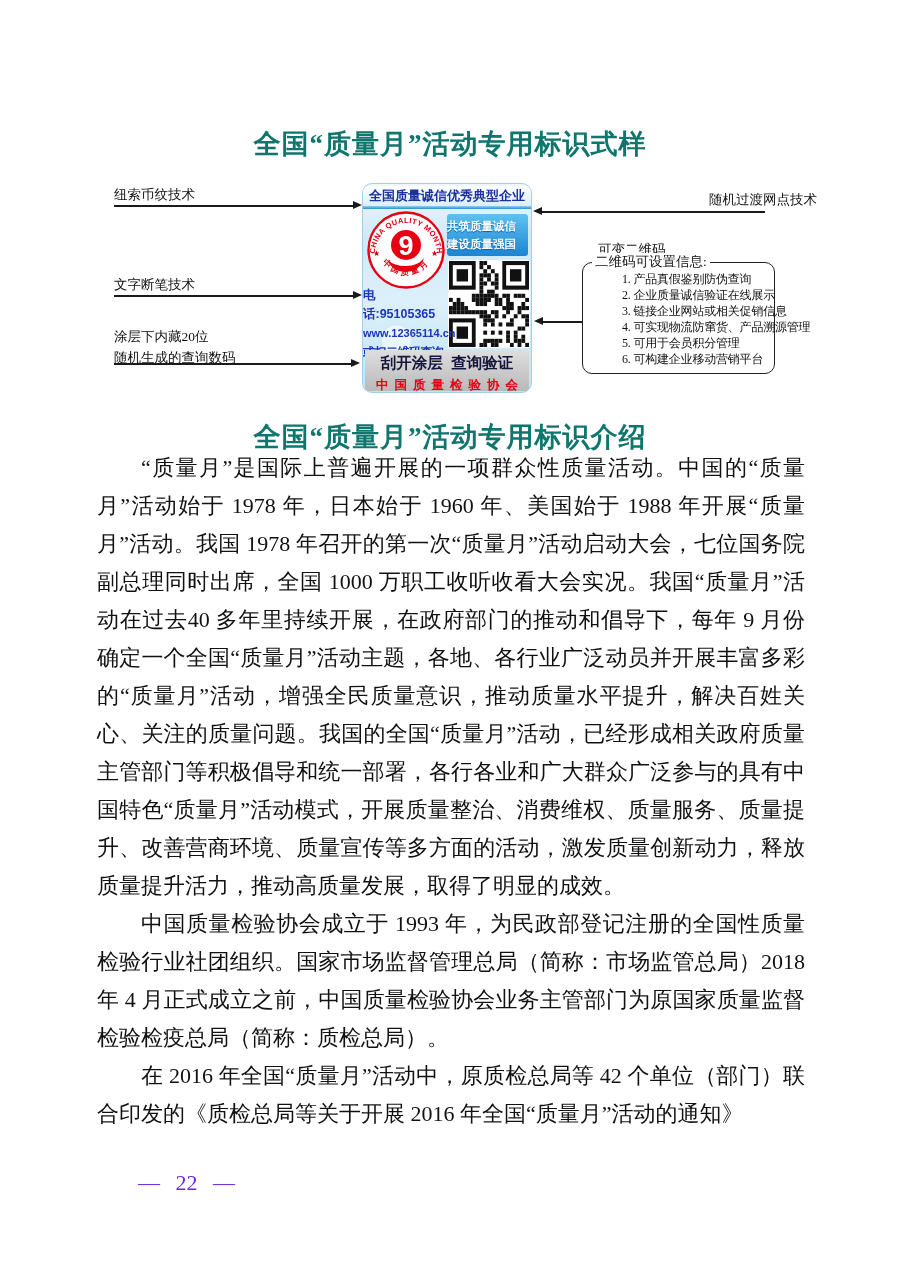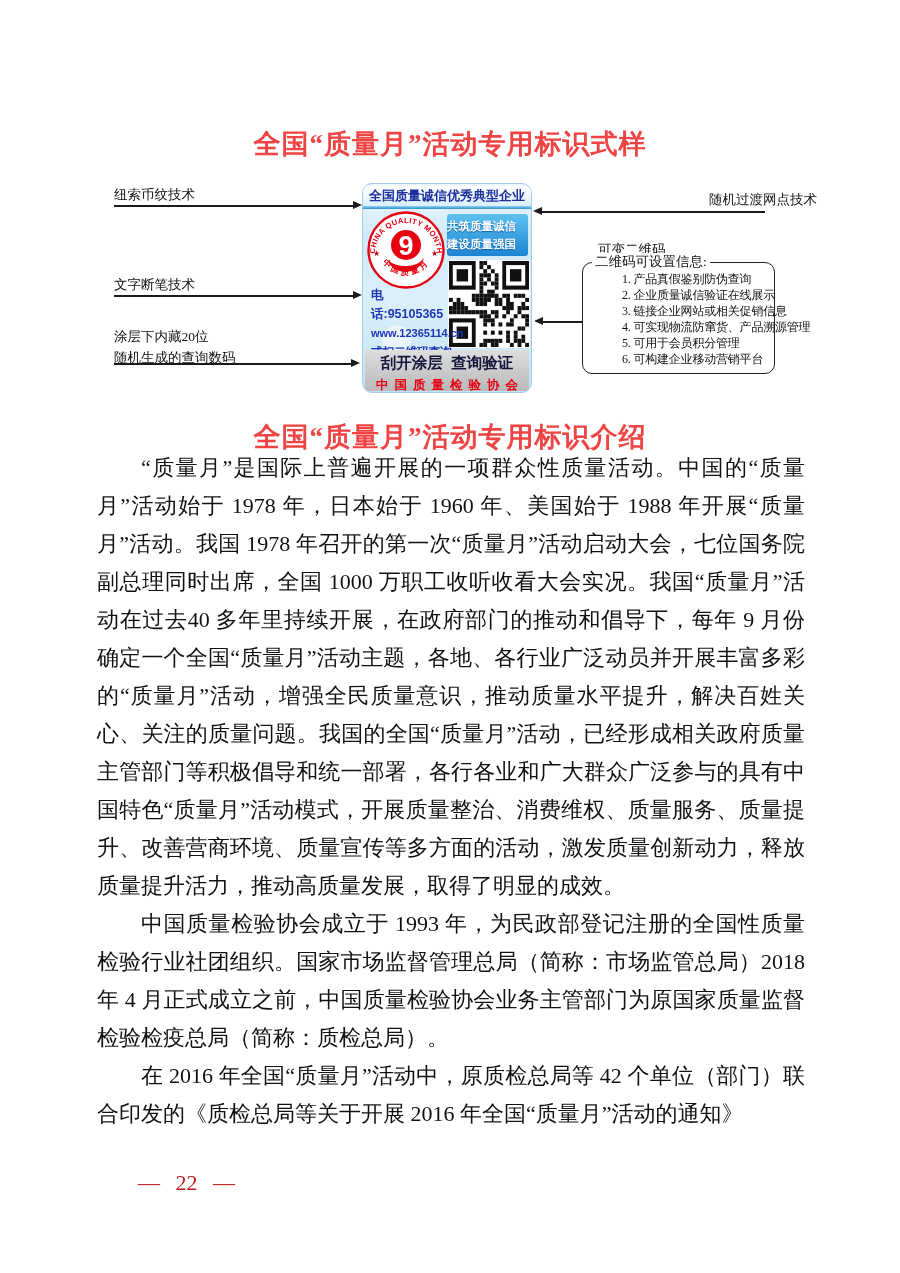--- a/index.html
+++ b/index.html
@@ -1,21 +1,21 @@
 <!DOCTYPE html>
 <html><head>
 <meta charset="utf-8">
 <style>
   html,body{margin:0;padding:0;background:#ffffff;}
   .page{position:relative;width:900px;height:1273px;background:#ffffff;overflow:hidden;
         font-family:"Liberation Serif","DejaVu Serif",serif;color:#1a1a1a;}
 
   
   .doc-title{position:absolute;left:0;width:900px;text-align:center;
-             font-weight:bold;font-size:27px;letter-spacing:1px;color:#ef4444;}
+             font-weight:bold;font-size:27px;letter-spacing:1px;color:#0f766e;}
   .title-sample{top:126px;}
   .title-intro{top:419px;}
 
   
   .diagram{position:absolute;left:0;top:175px;width:900px;height:232px;}
   .ann{position:absolute;font-size:13.5px;color:#111;white-space:nowrap;}
   .ann-multiline{line-height:21px;}
   .pointer-line{position:absolute;height:1.5px;background:#1a1a1a;}
   .arrow-r{position:absolute;width:0;height:0;border-top:4.5px solid transparent;
            border-bottom:4.5px solid transparent;border-left:9px solid #1a1a1a;}
@@ -43,37 +43,37 @@
               text-align:center;font-size:13px;font-weight:bold;color:#1b2fa0;
               background:linear-gradient(180deg,#ffffff,#d9effb);}
   .lbl-divider{position:absolute;left:0;top:22px;width:100%;height:3px;
                background:linear-gradient(180deg,#8ed2f2,#2a8fd0);}
   .lbl-logo{position:absolute;left:3px;top:26px;}
   .lbl-slogan{position:absolute;left:84px;top:30px;width:81px;height:42px;border-radius:3px;
               background:linear-gradient(180deg,#5ec2ef 0%,#1d84d3 100%);
               color:#fff;font-weight:bold;font-size:11.5px;line-height:18px;text-align:left;
               padding-top:3px;box-sizing:border-box;text-shadow:0 1px 1px #0b5fa3;}
   .lbl-qr{position:absolute;left:85px;top:76px;width:80px;height:86px;background:#fff;padding:1px;}
-  .lbl-contact{position:absolute;left:8px;top:102px;width:82px;color:#1d35b8;font-weight:bold;}
+  .lbl-contact{position:absolute;left:0;top:102px;width:82px;color:#1d35b8;font-weight:bold;}
   .lbl-contact .c1{font-size:12.5px;line-height:19px;}
   .lbl-contact .c2{font-size:11px;line-height:19px;}
   .lbl-contact .c3{font-size:12px;line-height:19px;letter-spacing:-0.5px;}
   .lbl-scratch{position:absolute;left:2px;right:2px;top:166px;height:41px;line-height:25px;
                background:linear-gradient(180deg,#dedede,#b9b9b9);text-align:center;
                color:#15153c;font-size:15.5px;font-weight:bold;white-space:pre;}
   .lbl-org{position:absolute;left:0;right:0;top:193px;text-align:center;color:#e60012;
            font-size:12.5px;font-weight:bold;letter-spacing:6px;text-indent:6px;white-space:nowrap;}
 
   
   .body-text{position:absolute;left:97px;top:449px;width:708px;font-size:22px;line-height:38px;
              text-align:justify;color:#111;}
   .body-text p{margin:0;text-indent:2em;}
 
   
-  .page-number{position:absolute;left:138px;top:1170px;font-size:22px;color:#b91c1c;
+  .page-number{position:absolute;left:138px;top:1170px;font-size:22px;color:#6d28d9;
                word-spacing:10px;white-space:pre;}
 </style>
 </head>
 <body>
 
 <div class="page">
 
   <div class="doc-title title-sample">全国“质量月”活动专用标识式样</div>
 
   <div class="diagram">

